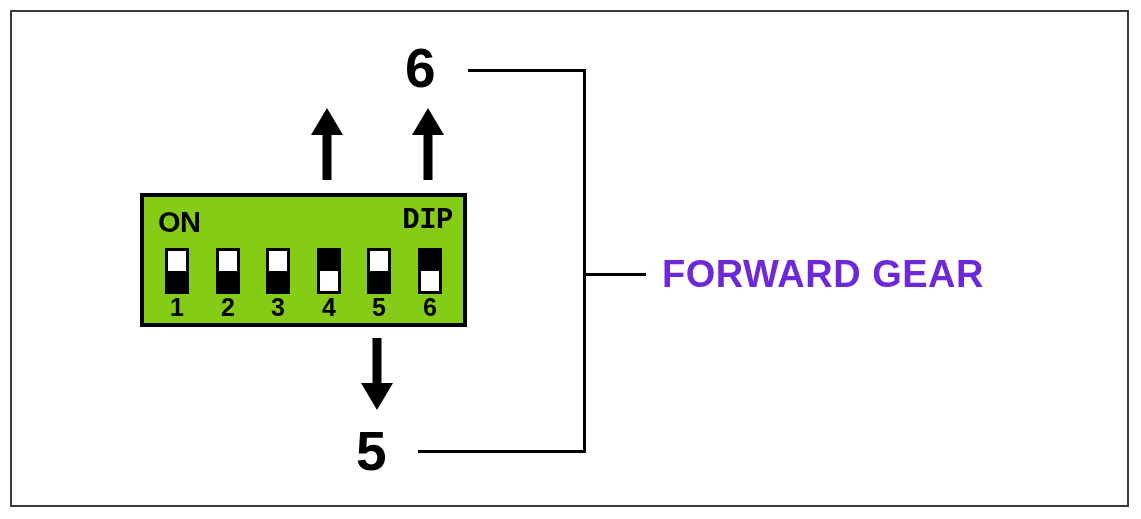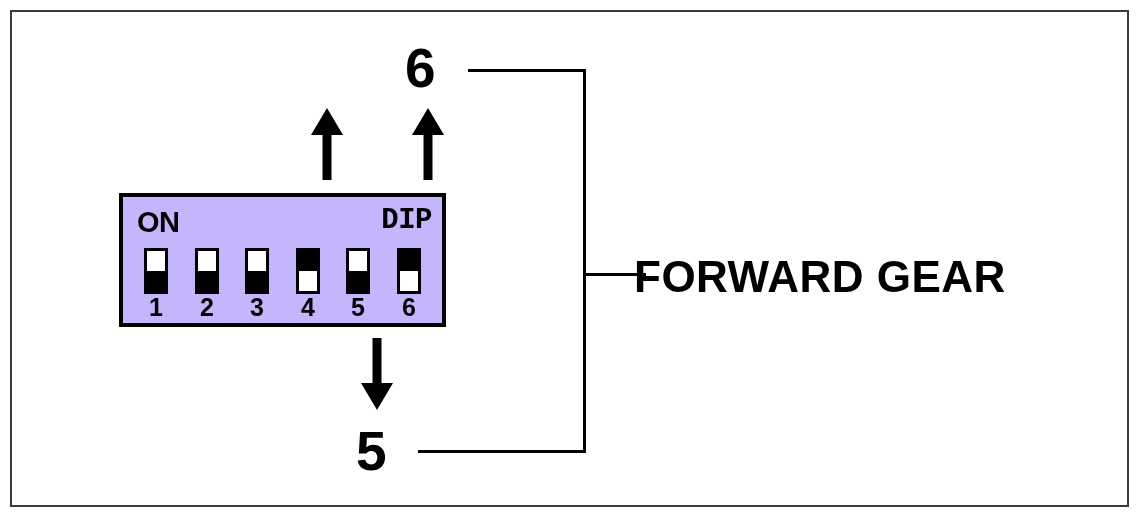--- a/index.html
+++ b/index.html
@@ -24,27 +24,27 @@
     top: 10px;
     width: 1119px;
     height: 497px;
     border: 2px solid #3a3a3e;
     box-sizing: border-box;
   }
 
   
   #dip-package {
     position: absolute;
-    left: 119px;
+    left: 140px;
     top: 193px;
     width: 327px;
     height: 134px;
     border: 4px solid #000000;
     box-sizing: border-box;
-    background: #c4b5fd;
+    background: #84cc16;
   }
   .pkg-label {
     position: absolute;
     font-family: "Liberation Sans", sans-serif;
     font-weight: bold;
     font-size: 29px;
     line-height: 1;
     color: #000000;
     letter-spacing: -0.5px;
   }
@@ -147,28 +147,28 @@
     background: #000000;
   }
   #leader-top     { left: 468px; top: 69px;  width: 118px; height: 3px; }
   #leader-bottom  { left: 418px; top: 450px; width: 168px; height: 3px; }
   #leader-vert    { left: 583px; top: 69px;  width: 3px;   height: 384px; }
   #leader-stub    { left: 586px; top: 273px; width: 60px;  height: 3px; }
 
   
   #forward-gear-label {
     position: absolute;
-    left: 634px;
+    left: 662px;
     top: 255px;
     font-family: "Liberation Sans", sans-serif;
     font-weight: bold;
-    font-size: 44px;
+    font-size: 38px;
     line-height: 1;
     letter-spacing: 0.5px;
-    color: #000000;
+    color: #6d28d9;
     white-space: nowrap;
   }
 </style>
 </head>
 <body>
 
 <div id="page">
 
   <div id="figure-frame"></div>
 

